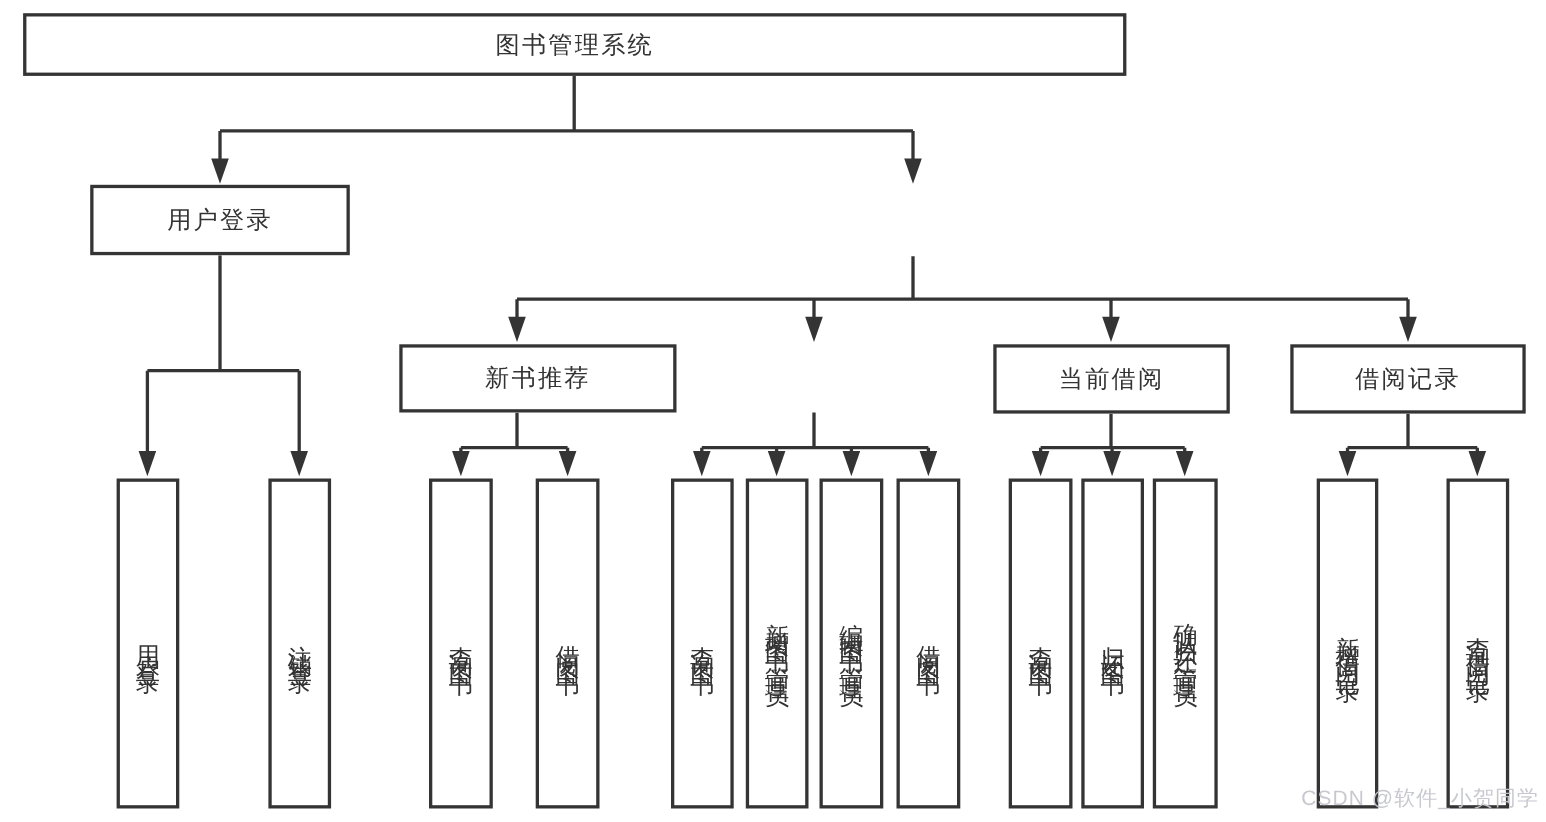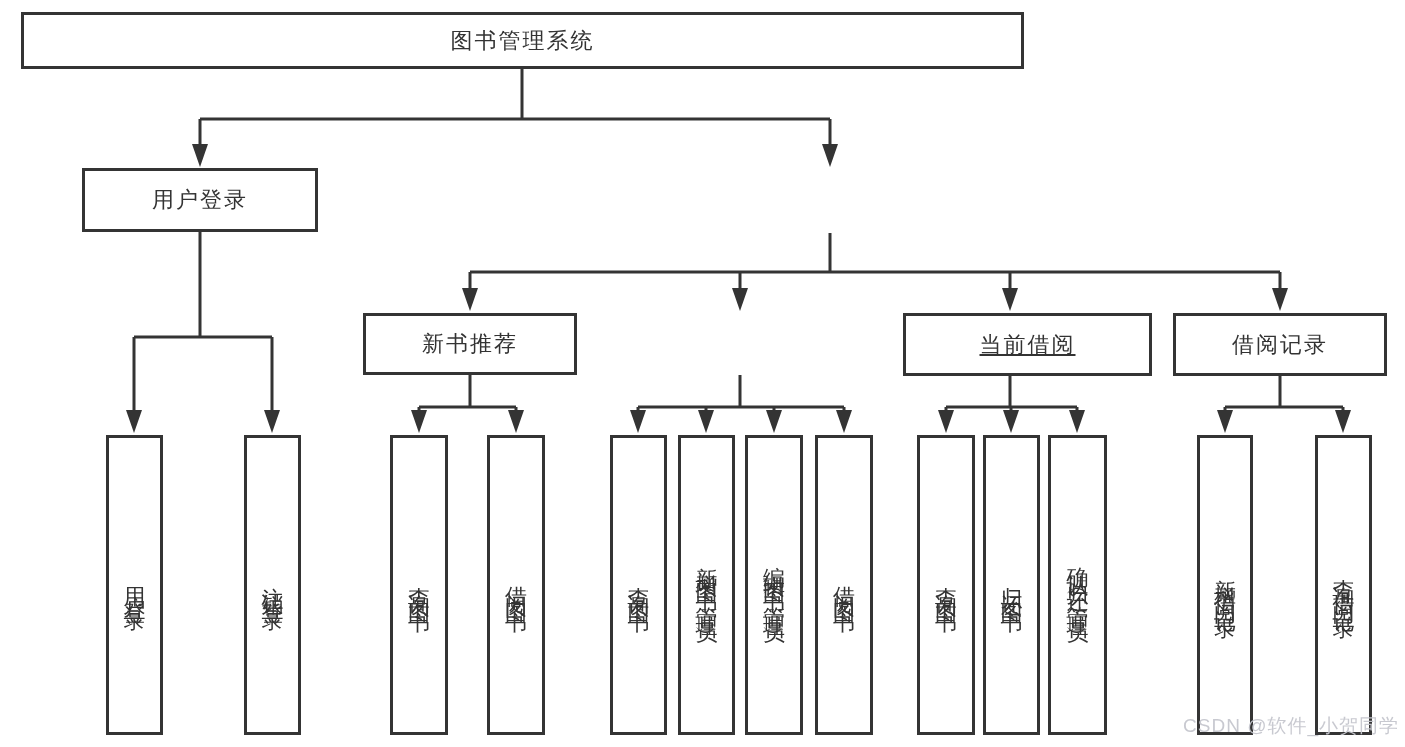--- a/index.html
+++ b/index.html
@@ -39,23 +39,23 @@
     font-size: 22px;
     letter-spacing: 8px;
     line-height: 1;
     color: #333333;
   }
   .leaf { top: 435px; height: 300px; }
 
   #n-root { left: 21px;  top: 12px;  width: 1003px; height: 57px; }
   #n-l1-0 { left: 82px;  top: 168px; width: 236px;  height: 64px; }
   #n-l1-1 { left: 712px; top: 169px; width: 236px;  height: 64px; }
-  #n-l2-0 { left: 363px; top: 313px; width: 214px;  height: 62px; }
+  #n-l2-0 { left: 363px; top: 313px; width: 252px;  height: 62px; }
   #n-l2-1 { left: 633px; top: 313px; width: 214px;  height: 62px; }
-  #n-l2-2 { left: 903px; top: 313px; width: 249px;  height: 63px; text-decoration: underline; }
+  #n-l2-2 { left: 903px; top: 313px; width: 215px;  height: 63px; }
   #n-l2-3 { left: 1173px;top: 313px; width: 214px;  height: 63px; }
 
   #n-a0 { left: 106px;  width: 57px; }
   #n-a1 { left: 244px;  width: 57px; }
   #n-b0 { left: 390px;  width: 58px; }
   #n-b1 { left: 487px;  width: 58px; }
   #n-c0 { left: 610px;  width: 57px; }
   #n-c1 { left: 678px;  width: 57px; }
   #n-c2 { left: 745px;  width: 58px; }
   #n-c3 { left: 815px;  width: 58px; }

